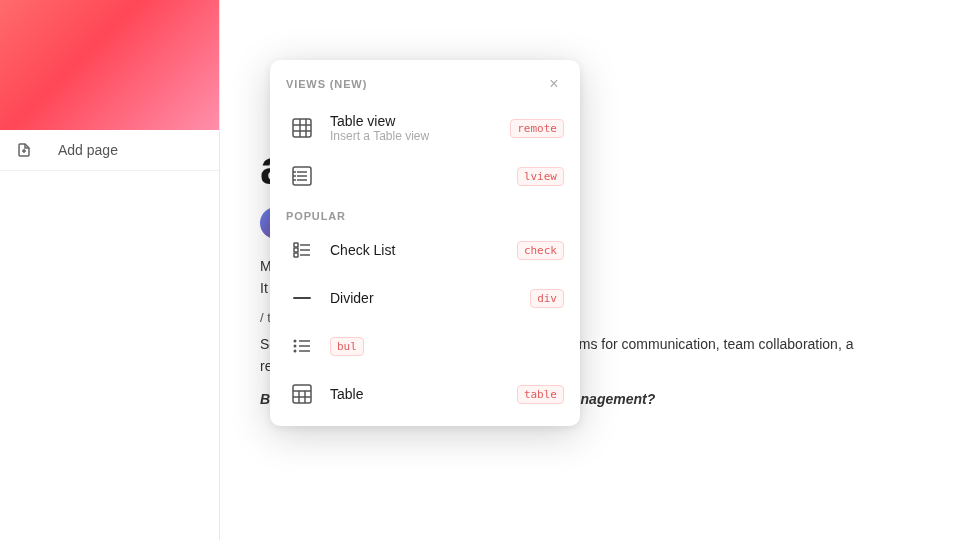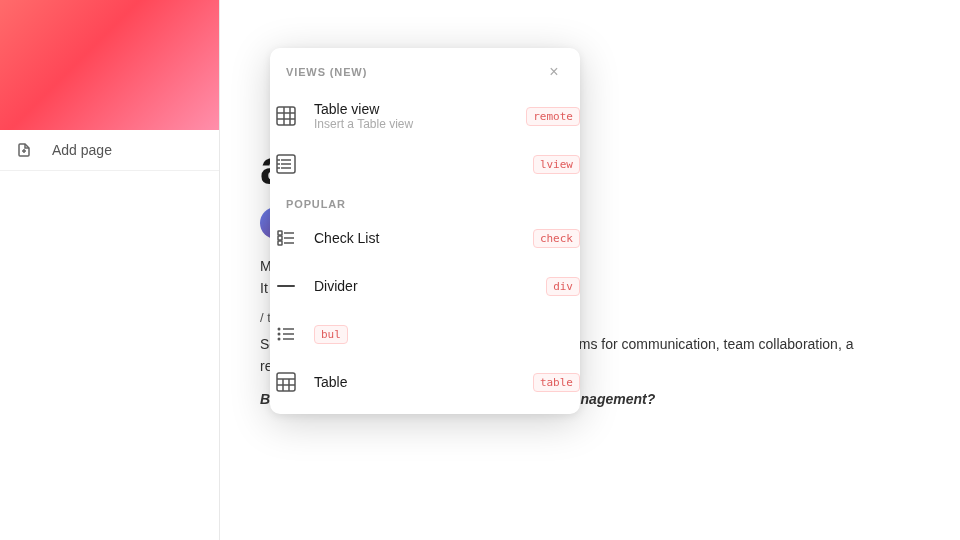--- a/index.html
+++ b/index.html
@@ -41,21 +41,21 @@
     }
 
     .sidebar-top {
       height: 130px;
       background: linear-gradient(135deg, #ff6b6b 0%, #ff4757 40%, #ff8fab 100%);
     }
 
     .add-page-btn {
       display: flex;
       align-items: center;
-      gap: 20px;
+      gap: 26px;
       padding: 12px 16px;
       cursor: pointer;
       color: #555;
       font-size: 14px;
       border-bottom: 1px solid #f0f0f0;
     }
 
     
     .doc-area {
       position: absolute;
@@ -108,21 +108,21 @@
 
     .doc-command {
       font-size: 13px;
       color: #555;
       margin: 8px 0;
     }
 
     
     .popup-menu {
       position: absolute;
-      top: 48px;
+      top: 60px;
       left: 270px;
       width: 310px;
       background: #fff;
       border-radius: 10px;
       box-shadow: 0 8px 40px rgba(0,0,0,0.18), 0 2px 8px rgba(0,0,0,0.08);
       z-index: 100;
       overflow: hidden;
       padding-bottom: 8px;
     }
 
@@ -146,21 +146,21 @@
       display: flex; align-items: center; justify-content: center;
       cursor: pointer;
       color: #aaa;
       font-size: 16px;
       border-radius: 4px;
     }
 
     .menu-item {
       display: flex;
       align-items: center;
-      padding: 8px 0;
+      padding: 8px 16px;
       cursor: pointer;
       transition: background 0.1s;
     }
 
     .menu-item-icon {
       width: 32px; height: 32px;
       display: flex; align-items: center; justify-content: center;
       margin-right: 12px;
       flex-shrink: 0;
     }

